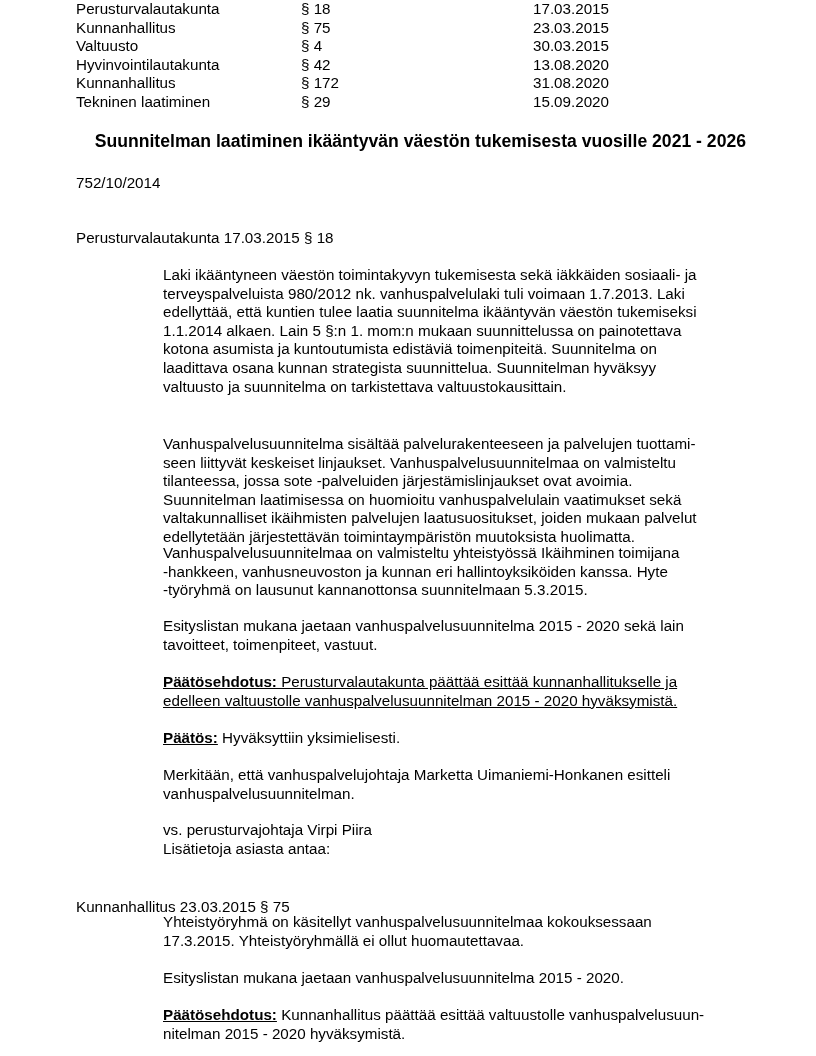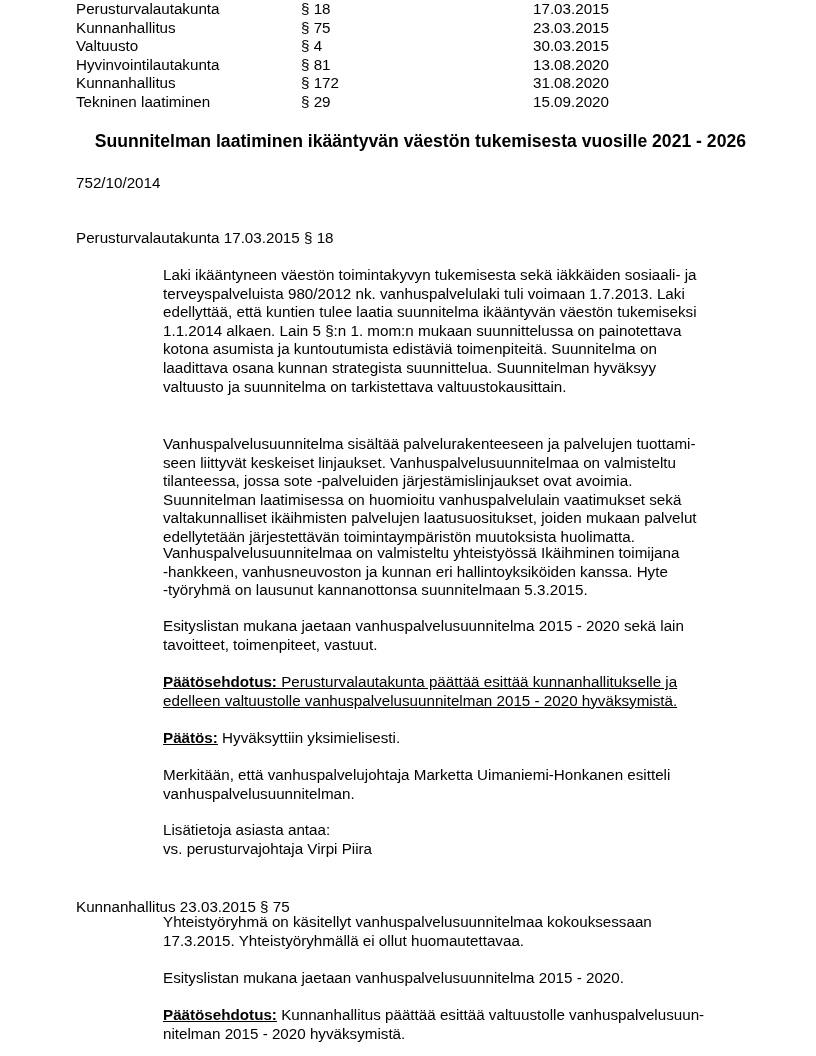--- a/index.html
+++ b/index.html
@@ -33,21 +33,21 @@
     <span class="c2">§ 75</span>
     <span class="c3">23.03.2015</span>
   </div>
   <div class="hist-row" style="top:37px">
     <span class="c1">Valtuusto</span>
     <span class="c2">§ 4</span>
     <span class="c3">30.03.2015</span>
   </div>
   <div class="hist-row" style="top:55.5px">
     <span class="c1">Hyvinvointilautakunta</span>
-    <span class="c2">§ 81</span>
+    <span class="c2">§ 42</span>
     <span class="c3">13.08.2020</span>
   </div>
   <div class="hist-row" style="top:74px">
     <span class="c1">Kunnanhallitus</span>
     <span class="c2">§ 172</span>
     <span class="c3">31.08.2020</span>
   </div>
   <div class="hist-row" style="top:92.5px">
     <span class="c1">Tekninen laatiminen</span>
     <span class="c2">§ 29</span>
@@ -92,22 +92,22 @@
 edelleen valtuustolle vanhuspalvelusuunnitelman 2015 - 2020 hyväksymistä.</span></p>
 </div>
 <div class="body-block" style="top:729px;">
   <p><span class="u">Päätös:</span><span style="white-space:pre"> Hyväksyttiin yksimielisesti.</span></p>
 </div>
 <div class="body-block" style="top:766px;">
   <p>Merkitään, että vanhuspalvelujohtaja Marketta Uimaniemi-Honkanen esitteli
 vanhuspalvelusuunnitelman.</p>
 </div>
 <div class="body-block" style="top:821px;">
+  <p>vs. perusturvajohtaja Virpi Piira</p>
   <p>Lisätietoja asiasta antaa:</p>
-  <p>vs. perusturvajohtaja Virpi Piira</p>
 </div>
 
 <div class="abs" style="left:76px; top:898px;">Kunnanhallitus 23.03.2015 § 75</div>
 
 <div class="body-block" style="top:913px;">
   <p>Yhteistyöryhmä on käsitellyt vanhuspalvelusuunnitelmaa kokouksessaan
 17.3.2015. Yhteistyöryhmällä ei ollut huomautettavaa.</p>
 </div>
 <div class="body-block" style="top:969px;">
   <p>Esityslistan mukana jaetaan vanhuspalvelusuunnitelma 2015 - 2020.</p>

